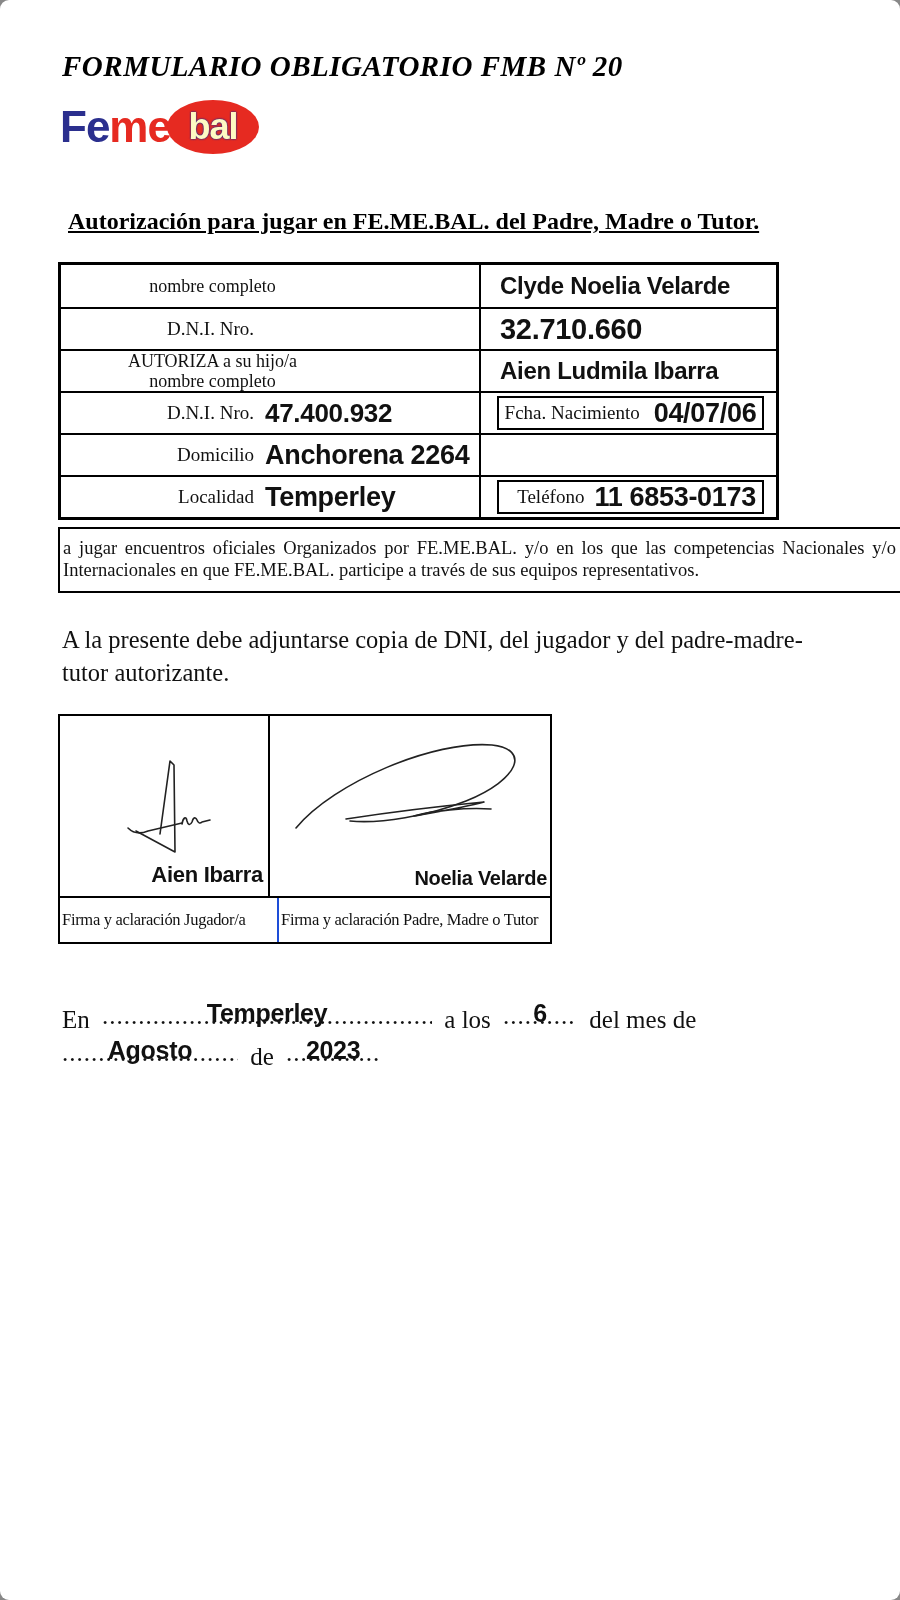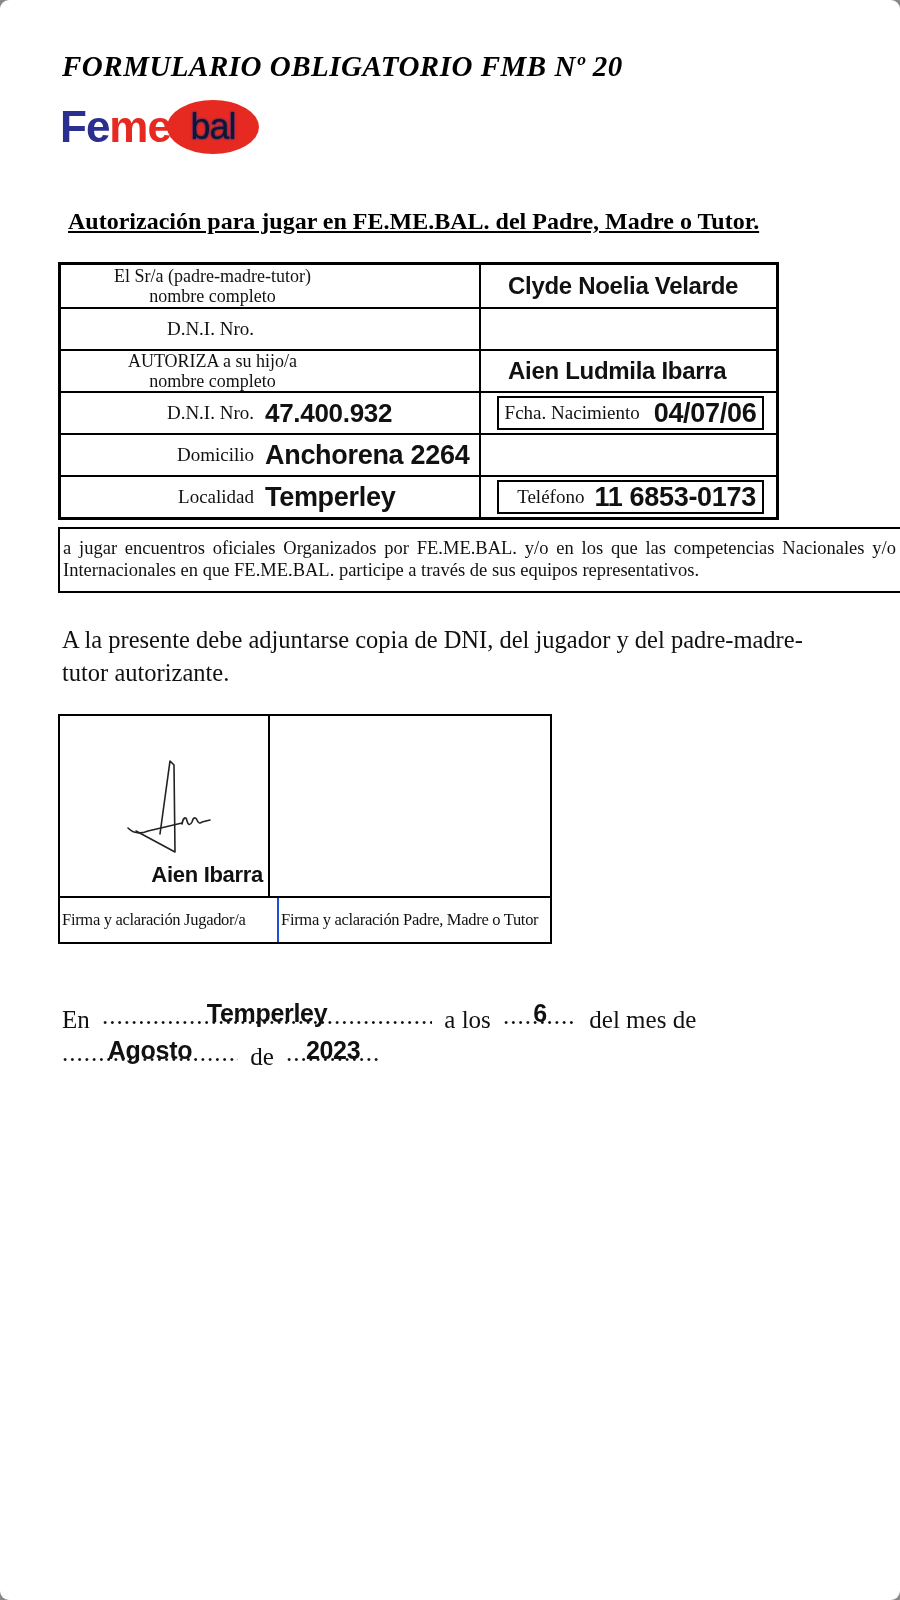--- a/index.html
+++ b/index.html
@@ -36,22 +36,22 @@
   .logo-fe { color: var(--logo-blue); }
   .logo-me { color: var(--logo-red); }
   .logo-ball {
     width: 92px; height: 54px; margin-left: -4px;
     background: var(--logo-red);
     border-radius: 50%;
     display: inline-flex; align-items: center; justify-content: center;
   }
   .logo-bal {
     font-family: "Liberation Sans", "DejaVu Sans", sans-serif;
-    font-weight: normal; font-size: 36px; letter-spacing: -1px;
-    color: #0f172a;
+    font-weight: bold; font-size: 36px; letter-spacing: -1px;
+    color: #fef9c3;
     text-shadow: 0 0 2px var(--logo-blue), 0 0 2px var(--logo-blue);
   }
   .heading {
     margin: 52px 0 0 10px;
     font-size: 24px; font-weight: bold;
     text-decoration: underline;
     color: #000;
   }
   
   .mtable { margin-top: 27px; width: 721px; border: 3px solid #000; }
@@ -63,21 +63,21 @@
     text-align: center; padding-right: 115px;
     font-size: 18px; line-height: 20px;
   }
   .lcell.pair { flex-direction: row; align-items: center; font-size: 19px; }
   .lbl { width: 193px; text-align: right; }
   .lval {
     margin-left: 11px;
     font-family: "Liberation Sans", "DejaVu Sans", sans-serif;
     font-weight: bold; letter-spacing: -0.3px;
   }
-  .rcell { flex: 1; position: relative; display: flex; align-items: center; padding-left: 27px; }
+  .rcell { flex: 1; position: relative; display: flex; align-items: center; padding-left: 19px; }
   .val {
     font-family: "Liberation Sans", "DejaVu Sans", sans-serif;
     font-weight: bold; letter-spacing: -0.3px;
   }
   .v23 { font-size: 27px; } .v24 { font-size: 24px; } .v26 { font-size: 26px; }
   .v27 { font-size: 27px; } .v29 { font-size: 29px; }
   .ibox {
     position: absolute; top: 3px; bottom: 3px; left: 16px; right: 12px;
     border: 2px solid #000;
     display: flex; align-items: center; justify-content: center; gap: 14px;
@@ -150,31 +150,33 @@
         <span class="logo-bal">bal</span>
       </span>
   </div>
 
   <h2 class="heading">Autorización para jugar en FE.ME.BAL. del Padre, Madre o Tutor.</h2>
 
   <div class="mtable">
 
     <div class="mrow">
       <div class="lcell center2">
-        <div>El Sr/a (padre-madre-tutor)</div>
         <div>nombre completo</div>
       </div>
       <div class="rcell">
         <span class="val v24">Clyde Noelia Velarde</span>
       </div>
     </div>
 
     <div class="mrow">
       <div class="lcell pair">
         <span class="lbl">D.N.I. Nro.</span>
+      </div>
+      <div class="rcell">
+        <span class="val v29">32.710.660</span>
       </div>
     </div>
 
     <div class="mrow">
       <div class="lcell center2">
         <div>AUTORIZA a su hijo/a</div>
         <div>nombre completo</div>
       </div>
       <div class="rcell">
         <span class="val v24">Aien Ludmila Ibarra</span>
@@ -226,20 +228,29 @@
       <div class="sigcell pl">
         <svg width="208" height="178" viewBox="0 0 208 178">
           <g fill="none" stroke="#222" stroke-width="1.6" stroke-linecap="round" stroke-linejoin="round">
             <path d="M68 112 Q76 120 88 115 L122 107"></path>
             <path d="M100 118 L110 45 L114 49 L115 136 L76 115"></path>
             <path d="M122 108 c1 -6 4 -9 5 -3 c1 4 3 5 5 1 c1 -4 3 -6 5 -2 c1 3 3 4 5 2 l8 -2"></path>
           </g>
         </svg>
         <span class="signame pl">Aien Ibarra</span>
       </div>
+      <div class="sigcell tu">
+        <svg width="278" height="178" viewBox="0 0 278 178">
+          <g fill="none" stroke="#222" stroke-width="1.6" stroke-linecap="round" stroke-linejoin="round">
+            <path d="M26 112 C64 66 165 24 222 29 C260 33 250 63 196 85 C158 100 110 108 80 105"></path>
+            <path d="M76 103 C128 95 182 89 214 86 C192 92 160 97 144 100 C162 95 196 91 221 93"></path>
+          </g>
+        </svg>
+        <span class="signame tu">Noelia Velarde</span>
+      </div>
     </div>
     <div class="sigrow2">
       <div class="siglabel pl">Firma y aclaración Jugador/a</div>
       <div class="siglabel tu">Firma y aclaración Padre, Madre o Tutor</div>
     </div>
   </div>
 
   <div class="dateline">
     <div class="dl">
       <span class="w">En</span>

